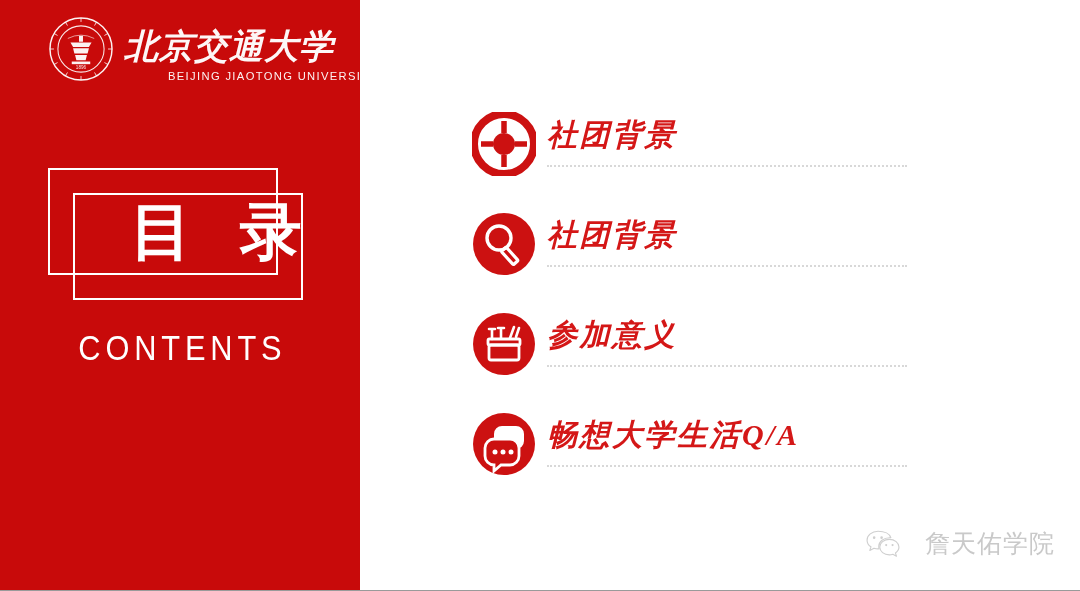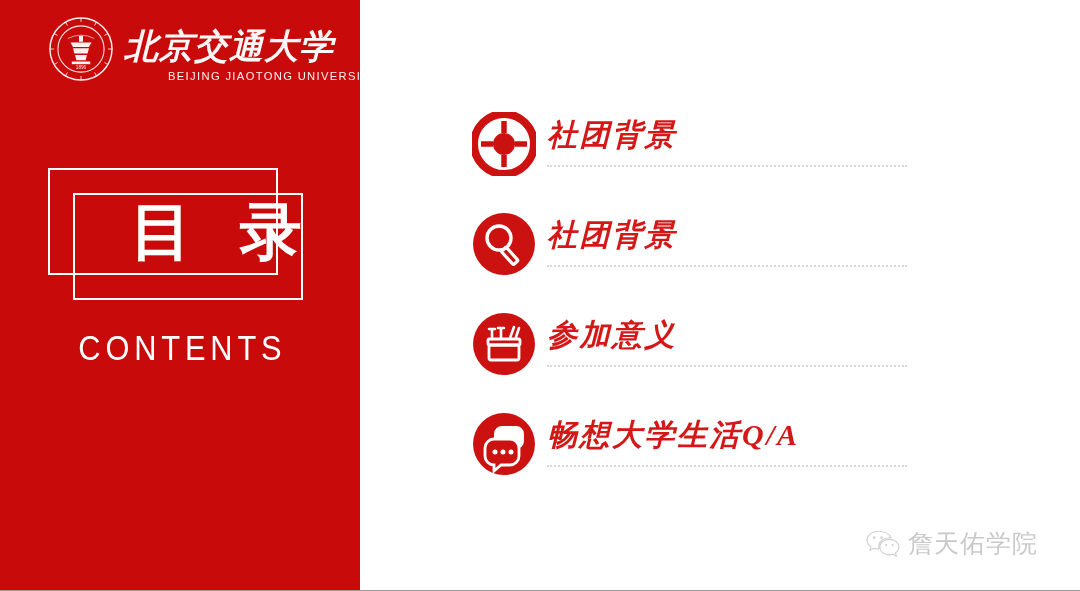--- a/index.html
+++ b/index.html
@@ -196,21 +196,21 @@
     height: 40px;
     display: flex;
     align-items: center;
   }
   .wechat-icon {
     width: 34px;
     height: 30px;
     flex: 0 0 auto;
   }
   .wechat-name {
-    margin-left: 8px;
+    margin-left: 25px;
     color: #c9c9c9;
     font-family: "Liberation Serif", serif;
     font-size: 25px;
     font-weight: 400;
     letter-spacing: 1px;
     white-space: nowrap;
     line-height: 30px;
   }
 </style>
 </head>

